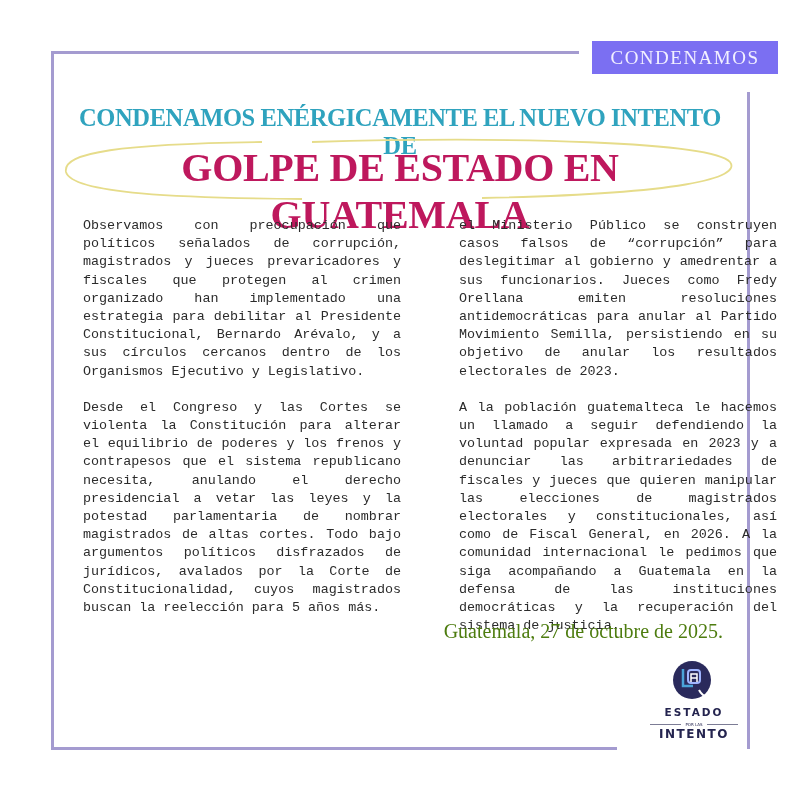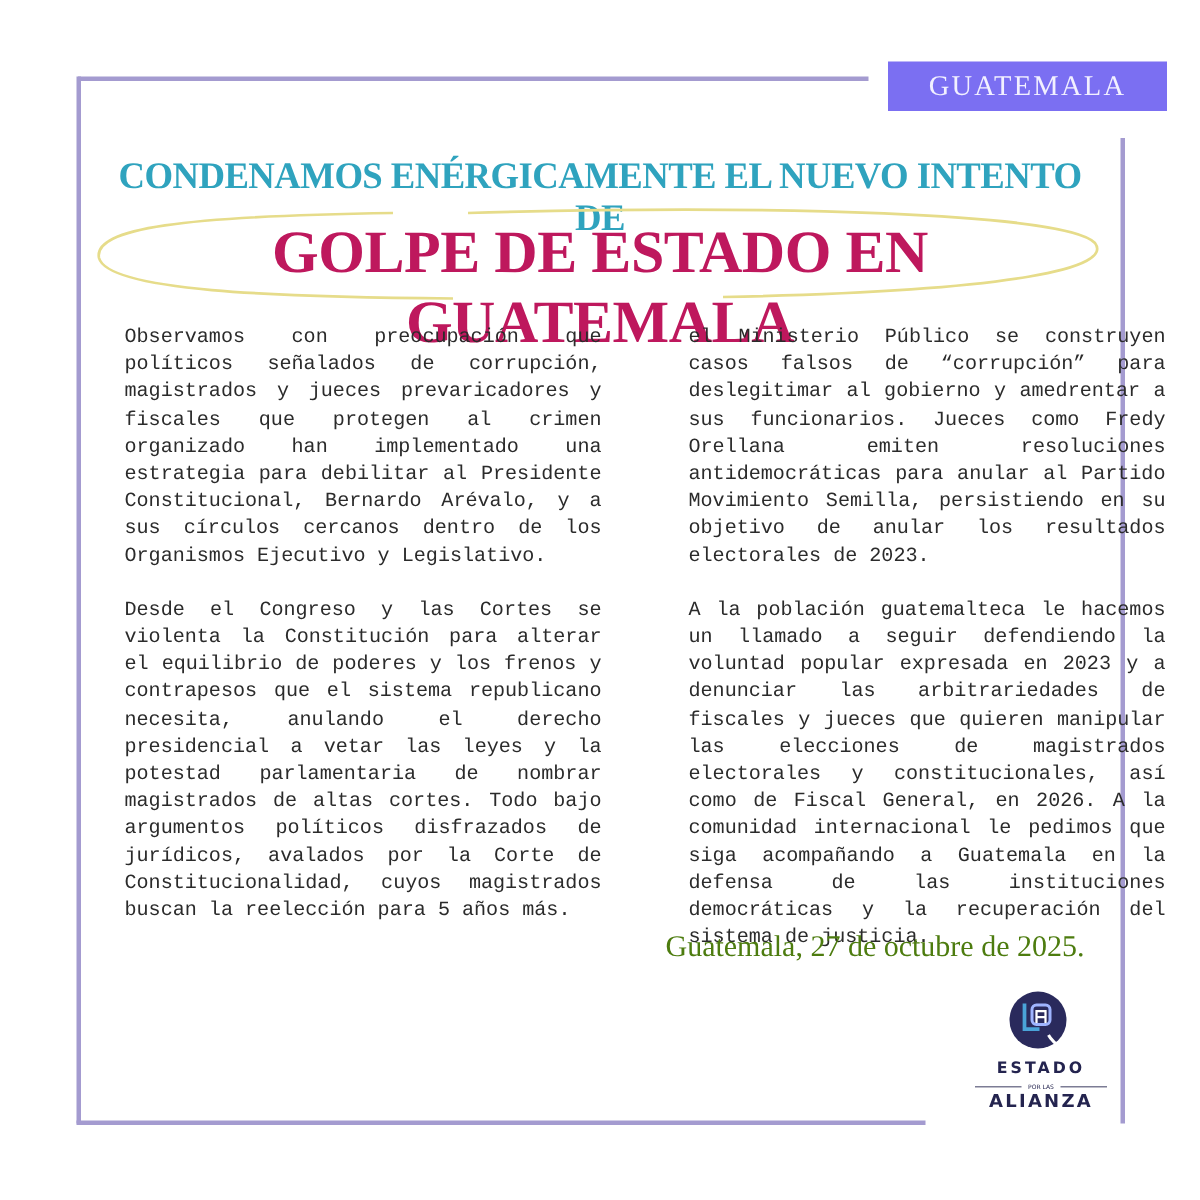--- a/index.html
+++ b/index.html
@@ -60,21 +60,21 @@
     }
   </style>
 </head>
 <body>
 
 <div class="frame-line frame-top"></div>
 <div class="frame-line frame-left"></div>
 <div class="frame-line frame-right"></div>
 <div class="frame-line frame-bottom"></div>
 
-<div class="badge">GUATEMALA</div>
+<div class="badge">CONDENAMOS</div>
 
 <div class="headline-1">CONDENAMOS ENÉRGICAMENTE EL NUEVO INTENTO DE</div>
 
 <div class="headline-2-wrap">
   <svg width="676" height="66" viewBox="0 0 676 66">
     <path d="M 250 4 C 450 -2, 650 4, 668 24 C 680 40, 620 56, 420 60 M 240 61 C 120 60, 10 56, 4 34 C 0 14, 60 6, 200 4" fill="none" stroke="#e6dc8a" stroke-width="1.8"></path>
   </svg>
   <div class="headline-2">GOLPE DE ESTADO EN GUATEMALA</div>
 </div>
 
@@ -97,14 +97,14 @@
     <rect x="17" y="10" width="12" height="13" rx="3" fill="none" stroke="#9fb4ff" stroke-width="2"></rect>
     <path d="M 20 22 L 20 14 L 26 14 L 26 22 M 20 18 L 26 18" fill="none" stroke="#ffffff" stroke-width="1.5"></path>
     <path d="M 28 30 C 30 34, 34 37, 38 40" fill="none" stroke="#ffffff" stroke-width="2"></path>
   </svg>
   <div class="logo-word-1">ESTADO</div>
   <div class="logo-sub">
     <span class="rule"></span>
     <span>POR LAS</span>
     <span class="rule"></span>
   </div>
-  <div class="logo-word-2">ALIANZA</div>
+  <div class="logo-word-2">INTENTO</div>
 </div>
 
 </body></html>

